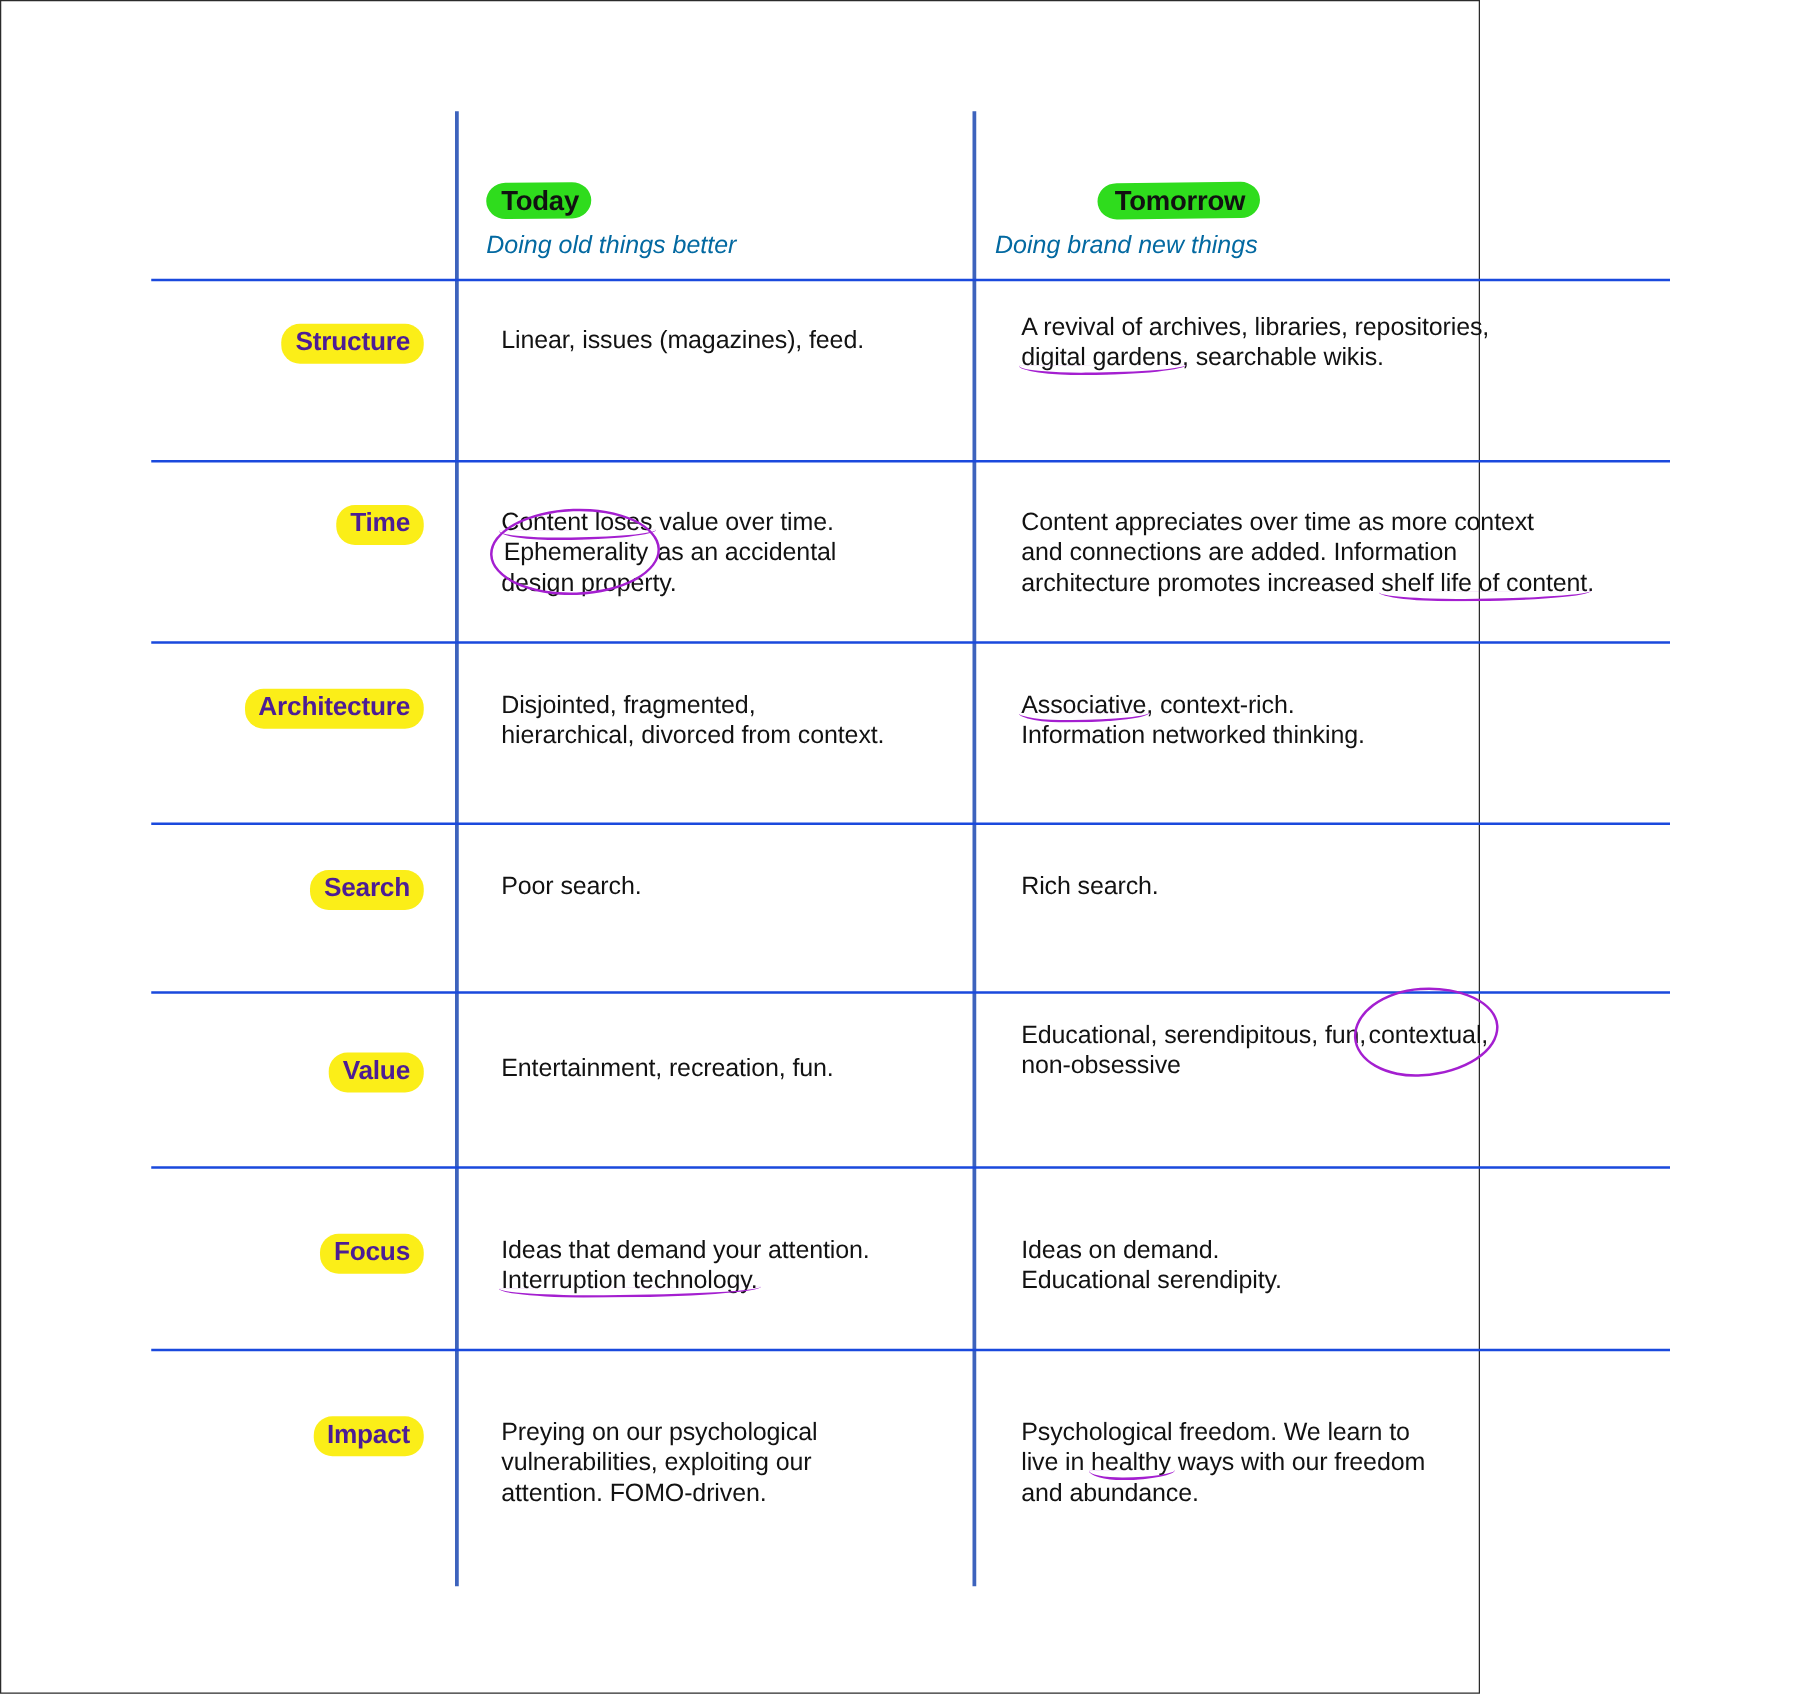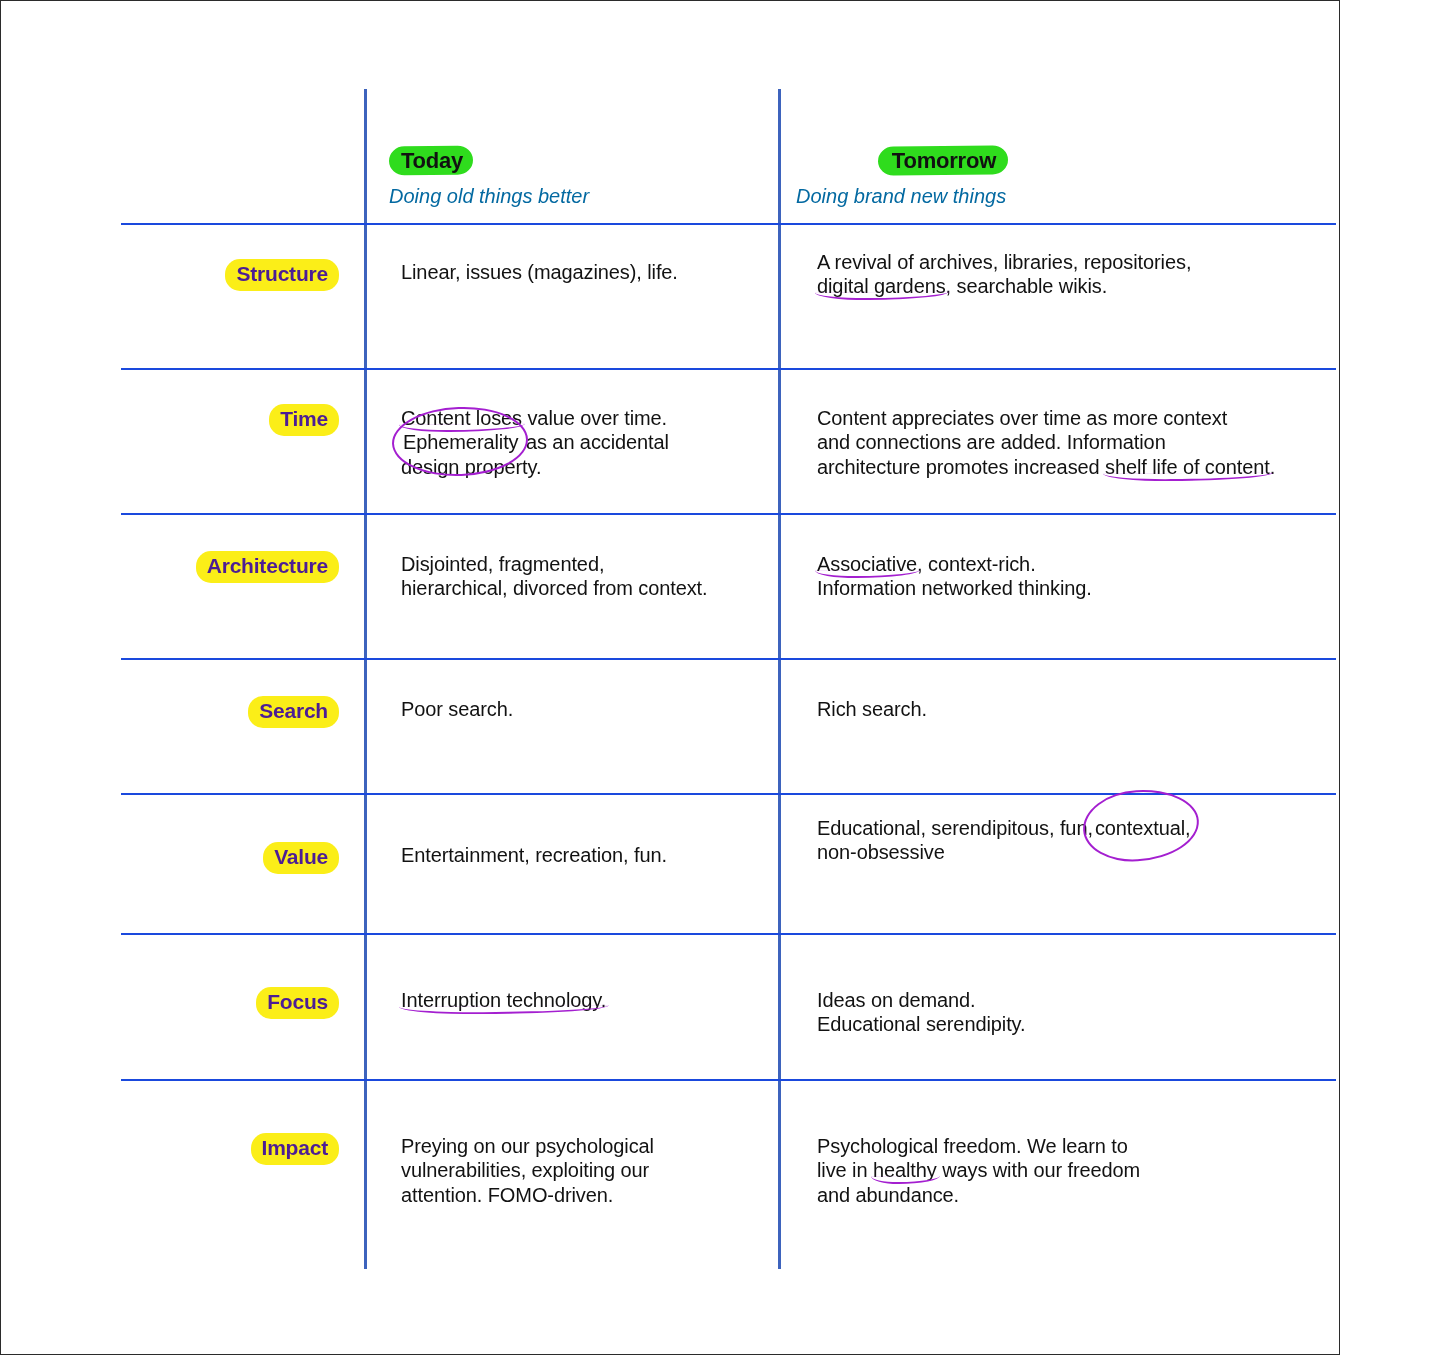--- a/index.html
+++ b/index.html
@@ -5,21 +5,21 @@
   * { box-sizing: border-box; }
   html, body { margin:0; padding:0; }
   body {
     width: 1456px; height: 1355px;
     background: #ffffff;
     font-family: "Liberation Sans", sans-serif;
     overflow: hidden;
   }
   #page {
     position: relative;
-    width: 1340px; height: 1355px;
+    width: 1184px; height: 1355px;
     background: #ffffff;
     border: 1px solid #2b2b2b;
   }
 
   
   .hline {
     position: absolute;
     left: 120px; width: 1215px; height: 2px;
     background: #1a49dd;
   }
@@ -171,21 +171,21 @@
       <span class="head-hl tail"></span>
       <span class="head-title">Tomorrow</span>
     </div>
     <div class="head-sub">Doing brand new things</div>
   </div>
 
   <div class="row-label-wrap" style="top:258px">
     <span class="row-label">Structure</span>
   </div>
   <div class="cell col-a" style="top:259px">
-    <div>Linear, issues (magazines), life.</div>
+    <div>Linear, issues (magazines), feed.</div>
   </div>
   <div class="cell col-b" style="top:249px">
     <div>A revival of archives, libraries, repositories,</div>
     <div><span class="ann-u">digital gardens</span><span>, searchable wikis.</span></div>
   </div>
 
   <div class="row-label-wrap" style="top:403px">
     <span class="row-label">Time</span>
   </div>
   <div class="cell col-a" style="top:405px">
@@ -229,20 +229,21 @@
   </div>
   <div class="cell col-b" style="top:815px">
     <div><span>Educational, serendipitous, fun,</span><span class="ann-circle wide">contextual,</span></div>
     <div>non-obsessive</div>
   </div>
 
   <div class="row-label-wrap" style="top:986px">
     <span class="row-label">Focus</span>
   </div>
   <div class="cell col-a" style="top:987px">
+    <div>Ideas that demand your attention.</div>
     <div><span class="ann-u">Interruption technology.</span></div>
   </div>
   <div class="cell col-b" style="top:987px">
     <div>Ideas on demand.</div>
     <div>Educational serendipity.</div>
   </div>
 
   <div class="row-label-wrap" style="top:1132px">
     <span class="row-label">Impact</span>
   </div>

